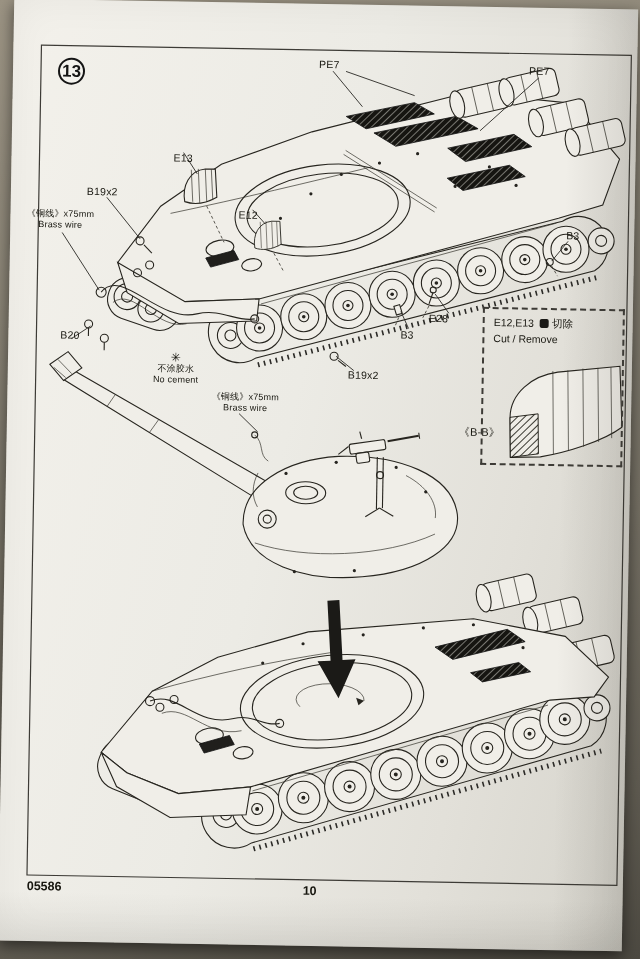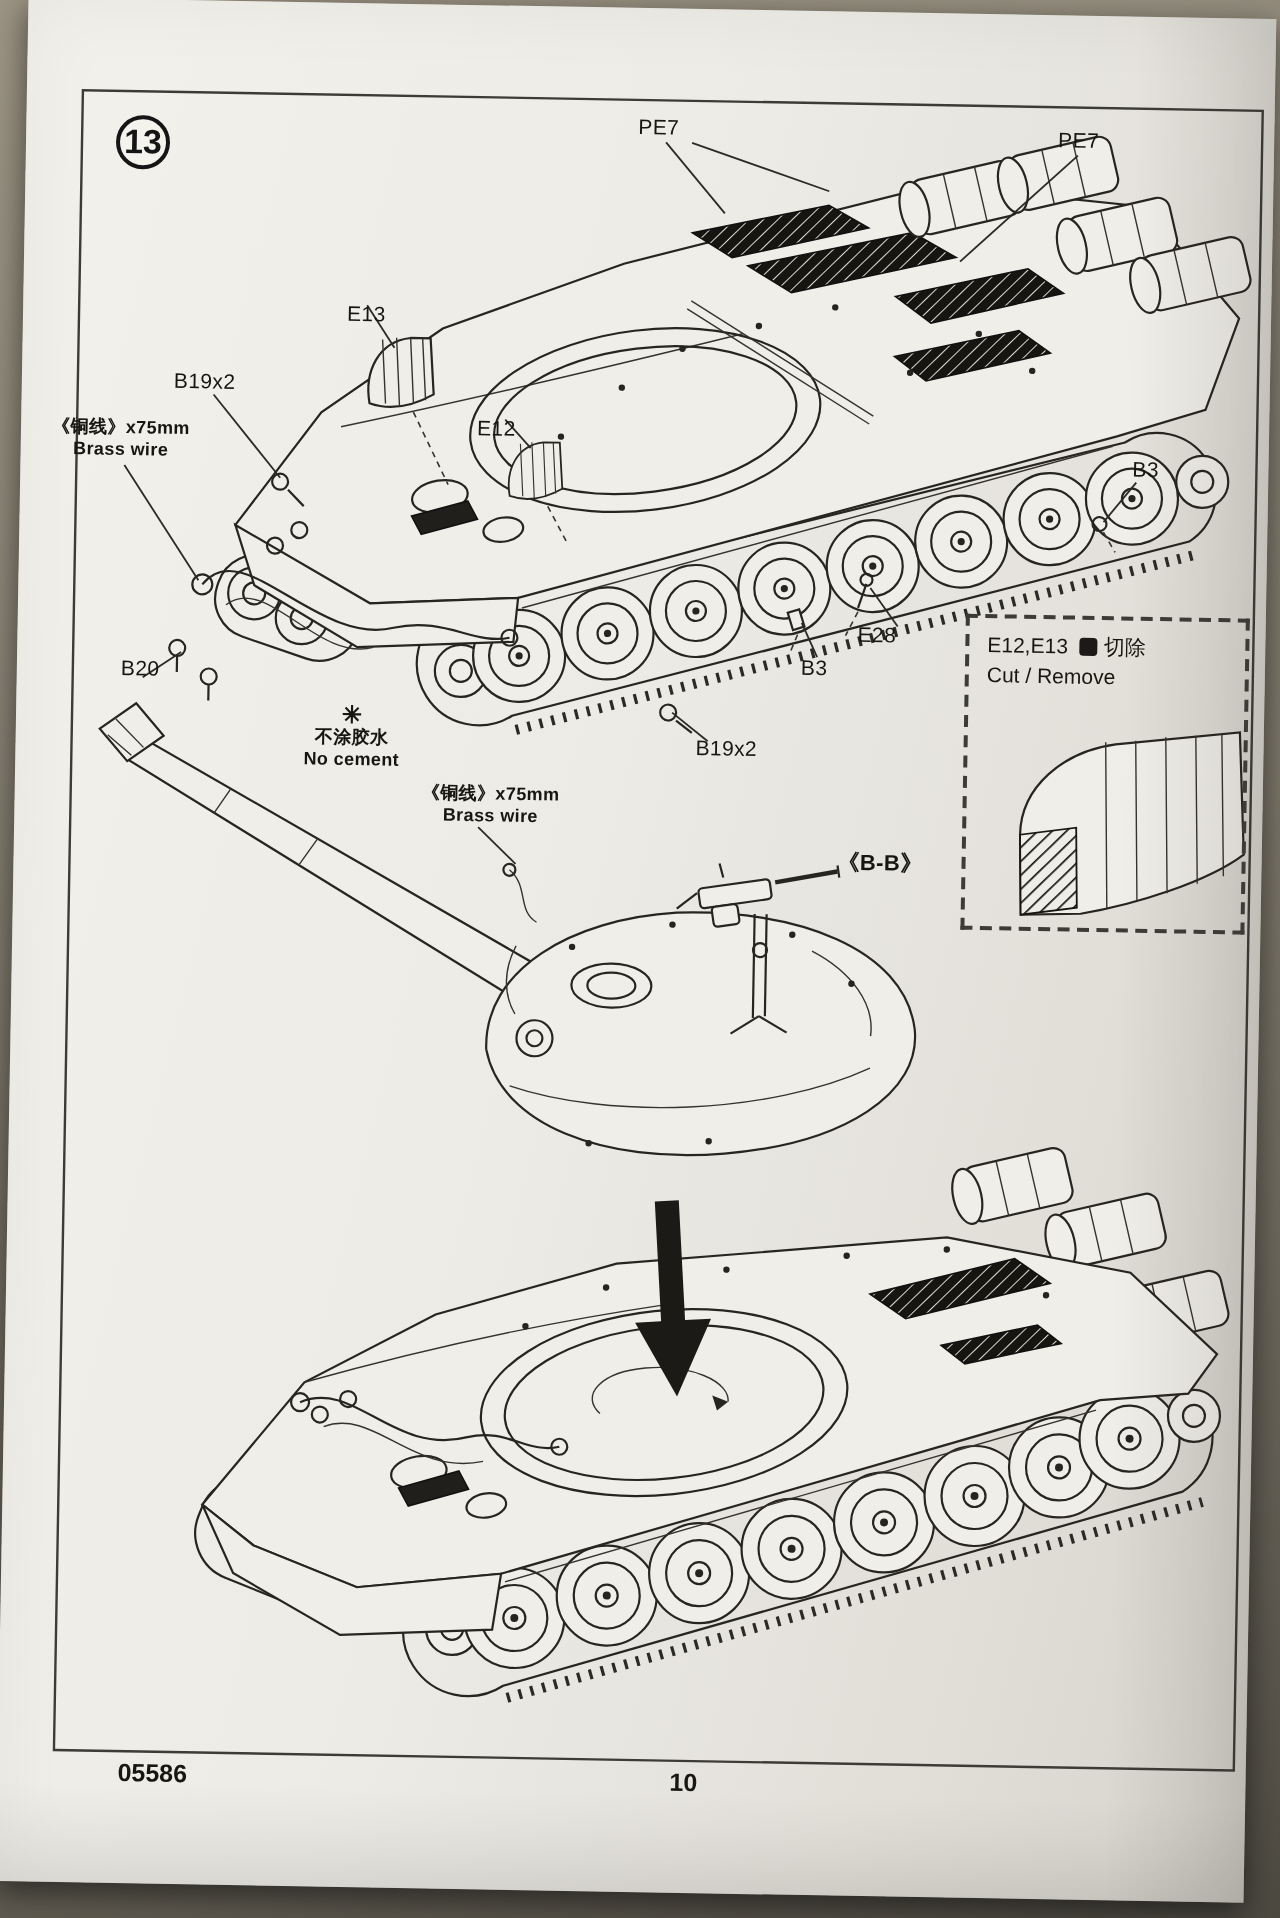--- a/index.html
+++ b/index.html
@@ -10,31 +10,31 @@
     background:linear-gradient(103deg,#f3f1eb 0%,#ecebe5 45%,#e2e0d9 75%,#d6d4cc 100%);
     transform:rotate(1deg);transform-origin:50% 50%;
     box-shadow:0 5px 16px rgba(0,0,0,.55), inset 0 0 40px rgba(0,0,0,.05);}
   svg.art{position:absolute;left:0;top:0;}
   .shade{position:absolute;right:0;top:0;width:70px;height:100%;pointer-events:none;
     background:linear-gradient(90deg,rgba(0,0,0,0),rgba(40,36,28,.12));}
   .shade2{position:absolute;left:0;bottom:0;width:100%;height:50px;pointer-events:none;
     background:linear-gradient(180deg,rgba(0,0,0,0),rgba(40,36,28,.08));}
   .lbl{position:absolute;font-size:10.5px;color:#17160f;white-space:nowrap;letter-spacing:.2px;}
   .center{text-align:center;}
-  .sm{font-size:9px;line-height:1.25;font-weight:bold;}
-  .bb{font-size:11px;font-weight:bold;}
+  .sm{font-size:9px;line-height:1.25;}
+  .bb{font-size:11px;font-weight:normal;margin-left:40px;}
   .step-circle{position:absolute;left:45px;top:58px;width:23px;height:23px;border:2.5px solid #151515;
     border-radius:50%;display:flex;align-items:center;justify-content:center;
     font-weight:bold;font-size:17px;color:#151515;background:rgba(255,255,255,.2);}
   .inset{position:absolute;left:474px;top:300px;width:142px;height:158px;border:2px dashed #3d3b36;
     box-sizing:border-box;padding:7px 9px;font-size:10.5px;color:#17160f;}
   .inset-row2{margin-top:2px;}
   .cut-icon{display:inline-block;width:9px;height:9px;background:#1b1a17;border-radius:2px;
     margin:0 3px 0 6px;vertical-align:-1px;}
-  .footer{position:absolute;font-weight:bold;font-size:12.5px;color:#17160f;margin-left:32px;}
+  .footer{position:absolute;font-weight:bold;font-size:12.5px;color:#17160f;}
 
   
   .o{fill:none;stroke:#27251f;stroke-width:1.1;}
   .of{fill:#f0eee8;stroke:#27251f;stroke-width:1.1;}
   .thin{fill:none;stroke:#35332c;stroke-width:.7;}
   .dash{fill:none;stroke:#35332c;stroke-width:.8;stroke-dasharray:3 2.5;}
   .dark{fill:#201f1c;stroke:#111;stroke-width:.8;}
   .ldr{stroke:#2b2a26;stroke-width:.9;}
   .bolt{fill:#26241f;stroke:none;}
 </style>

